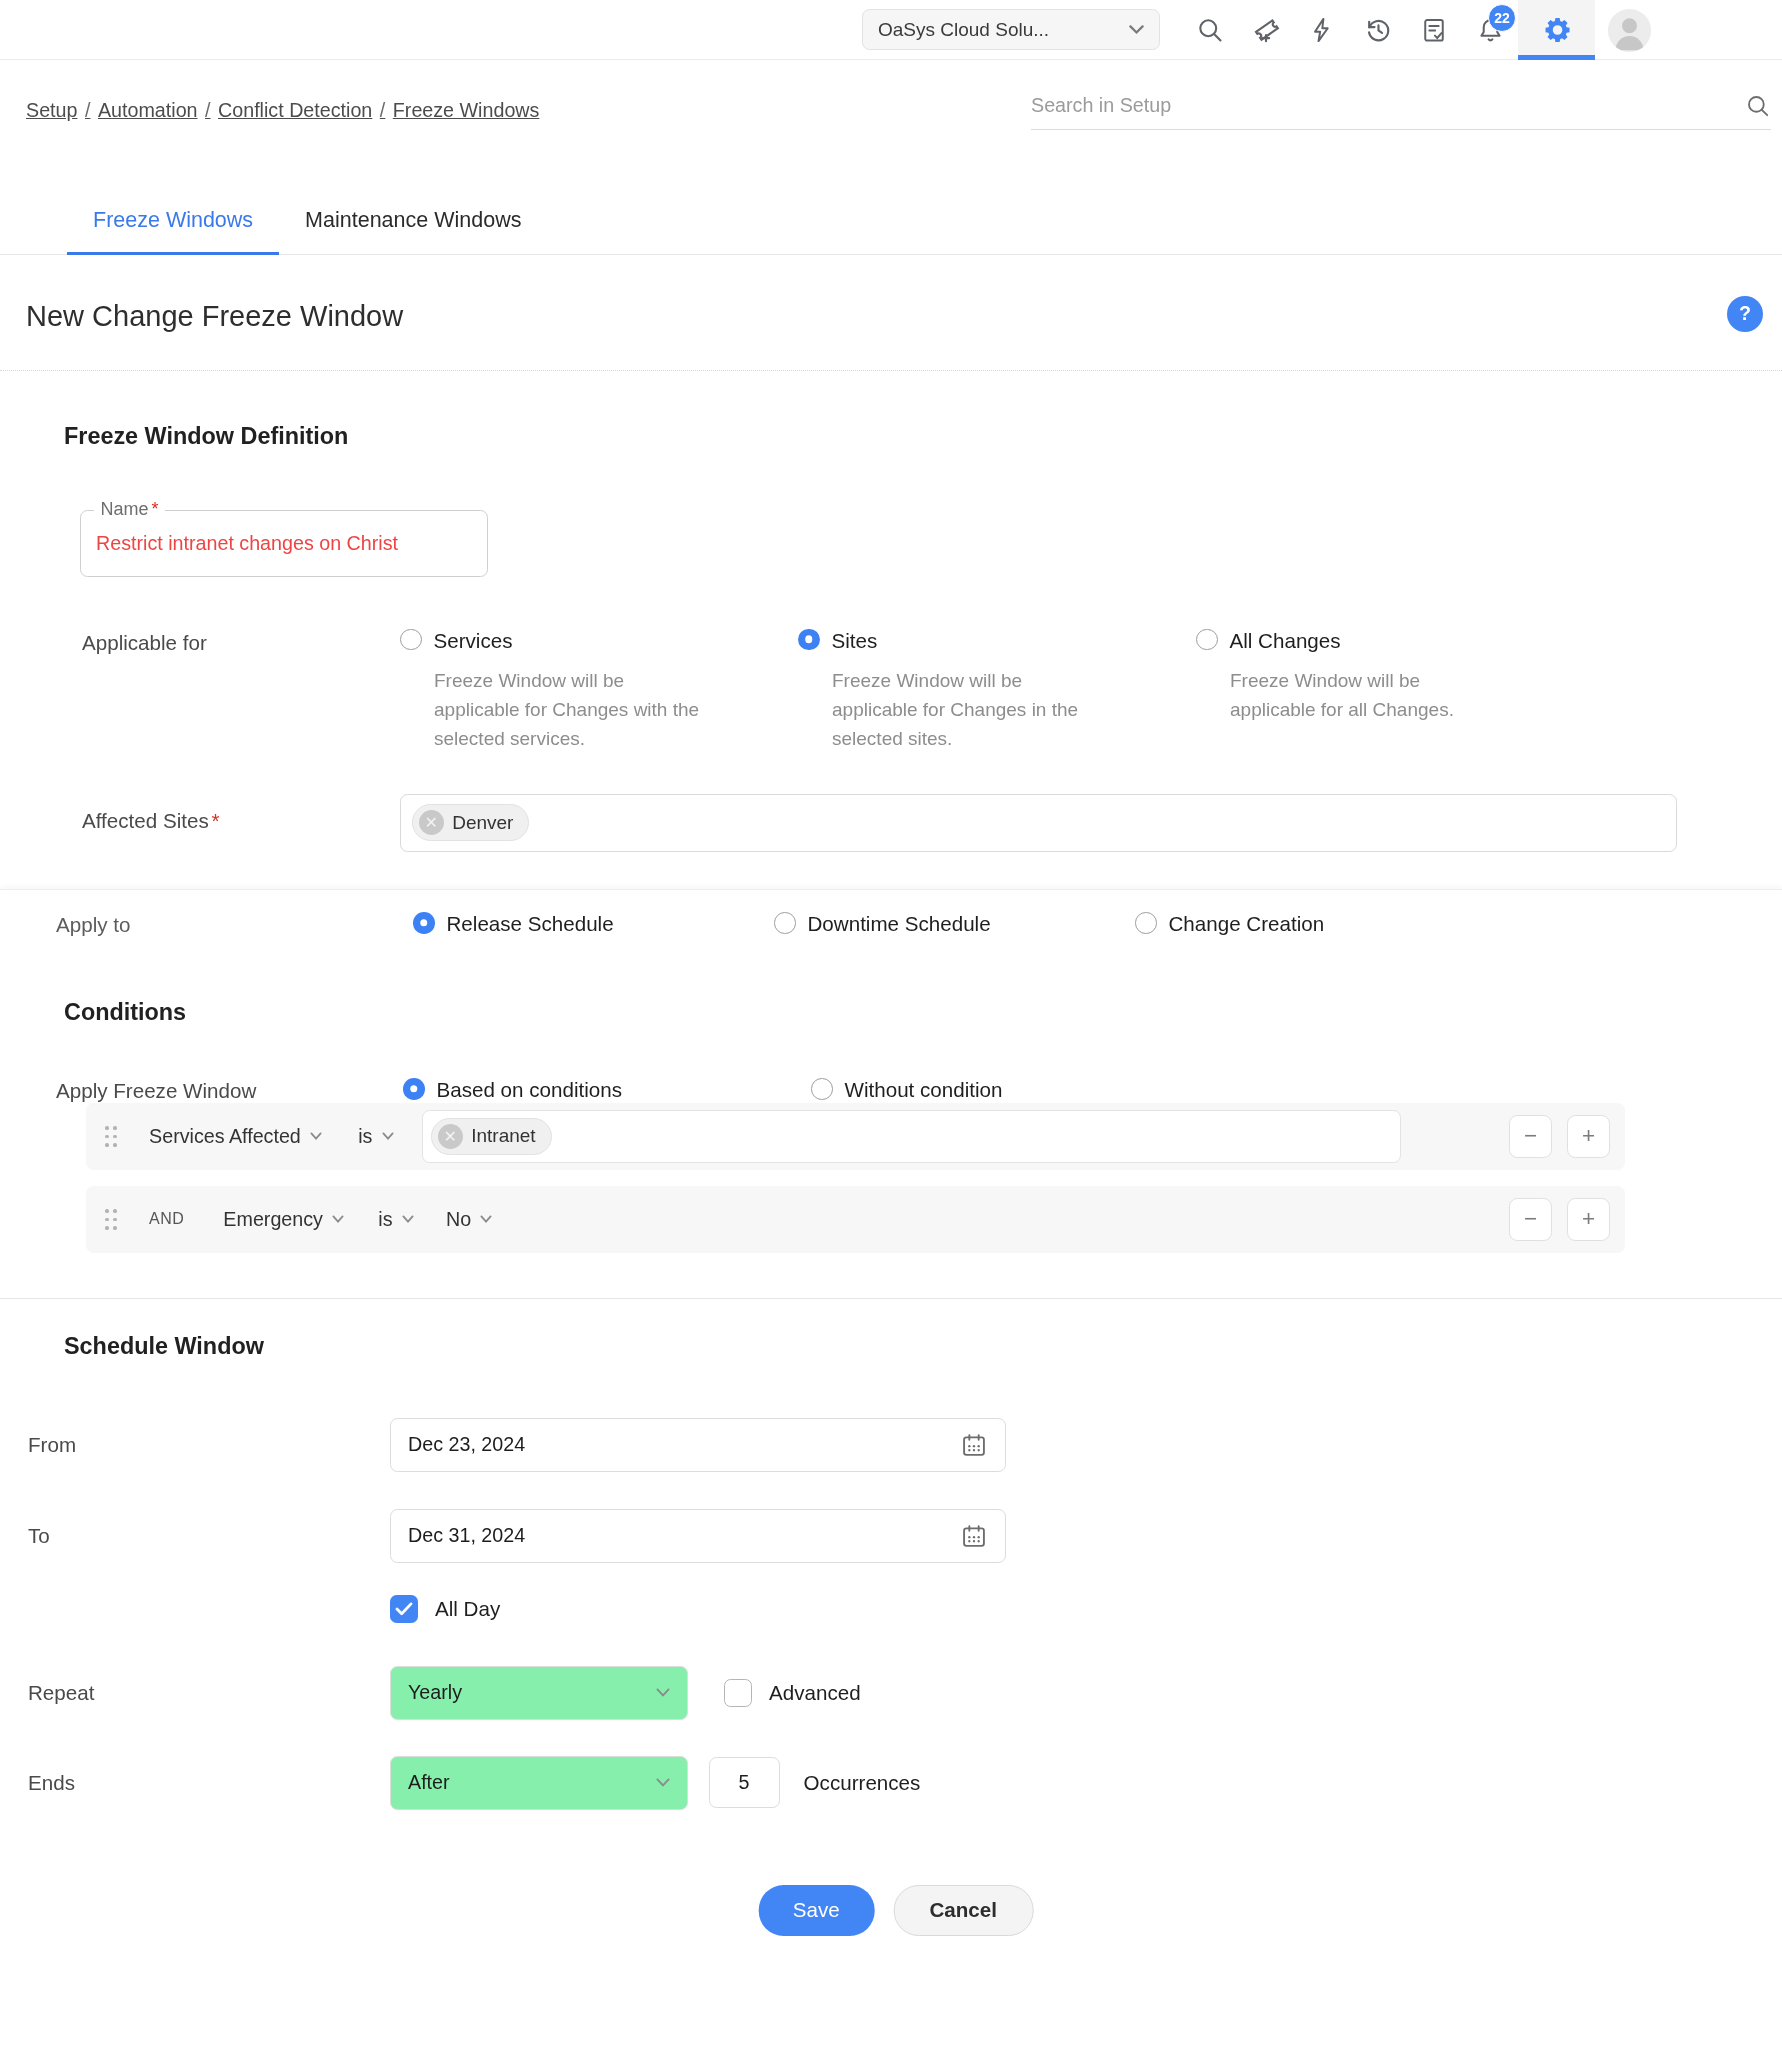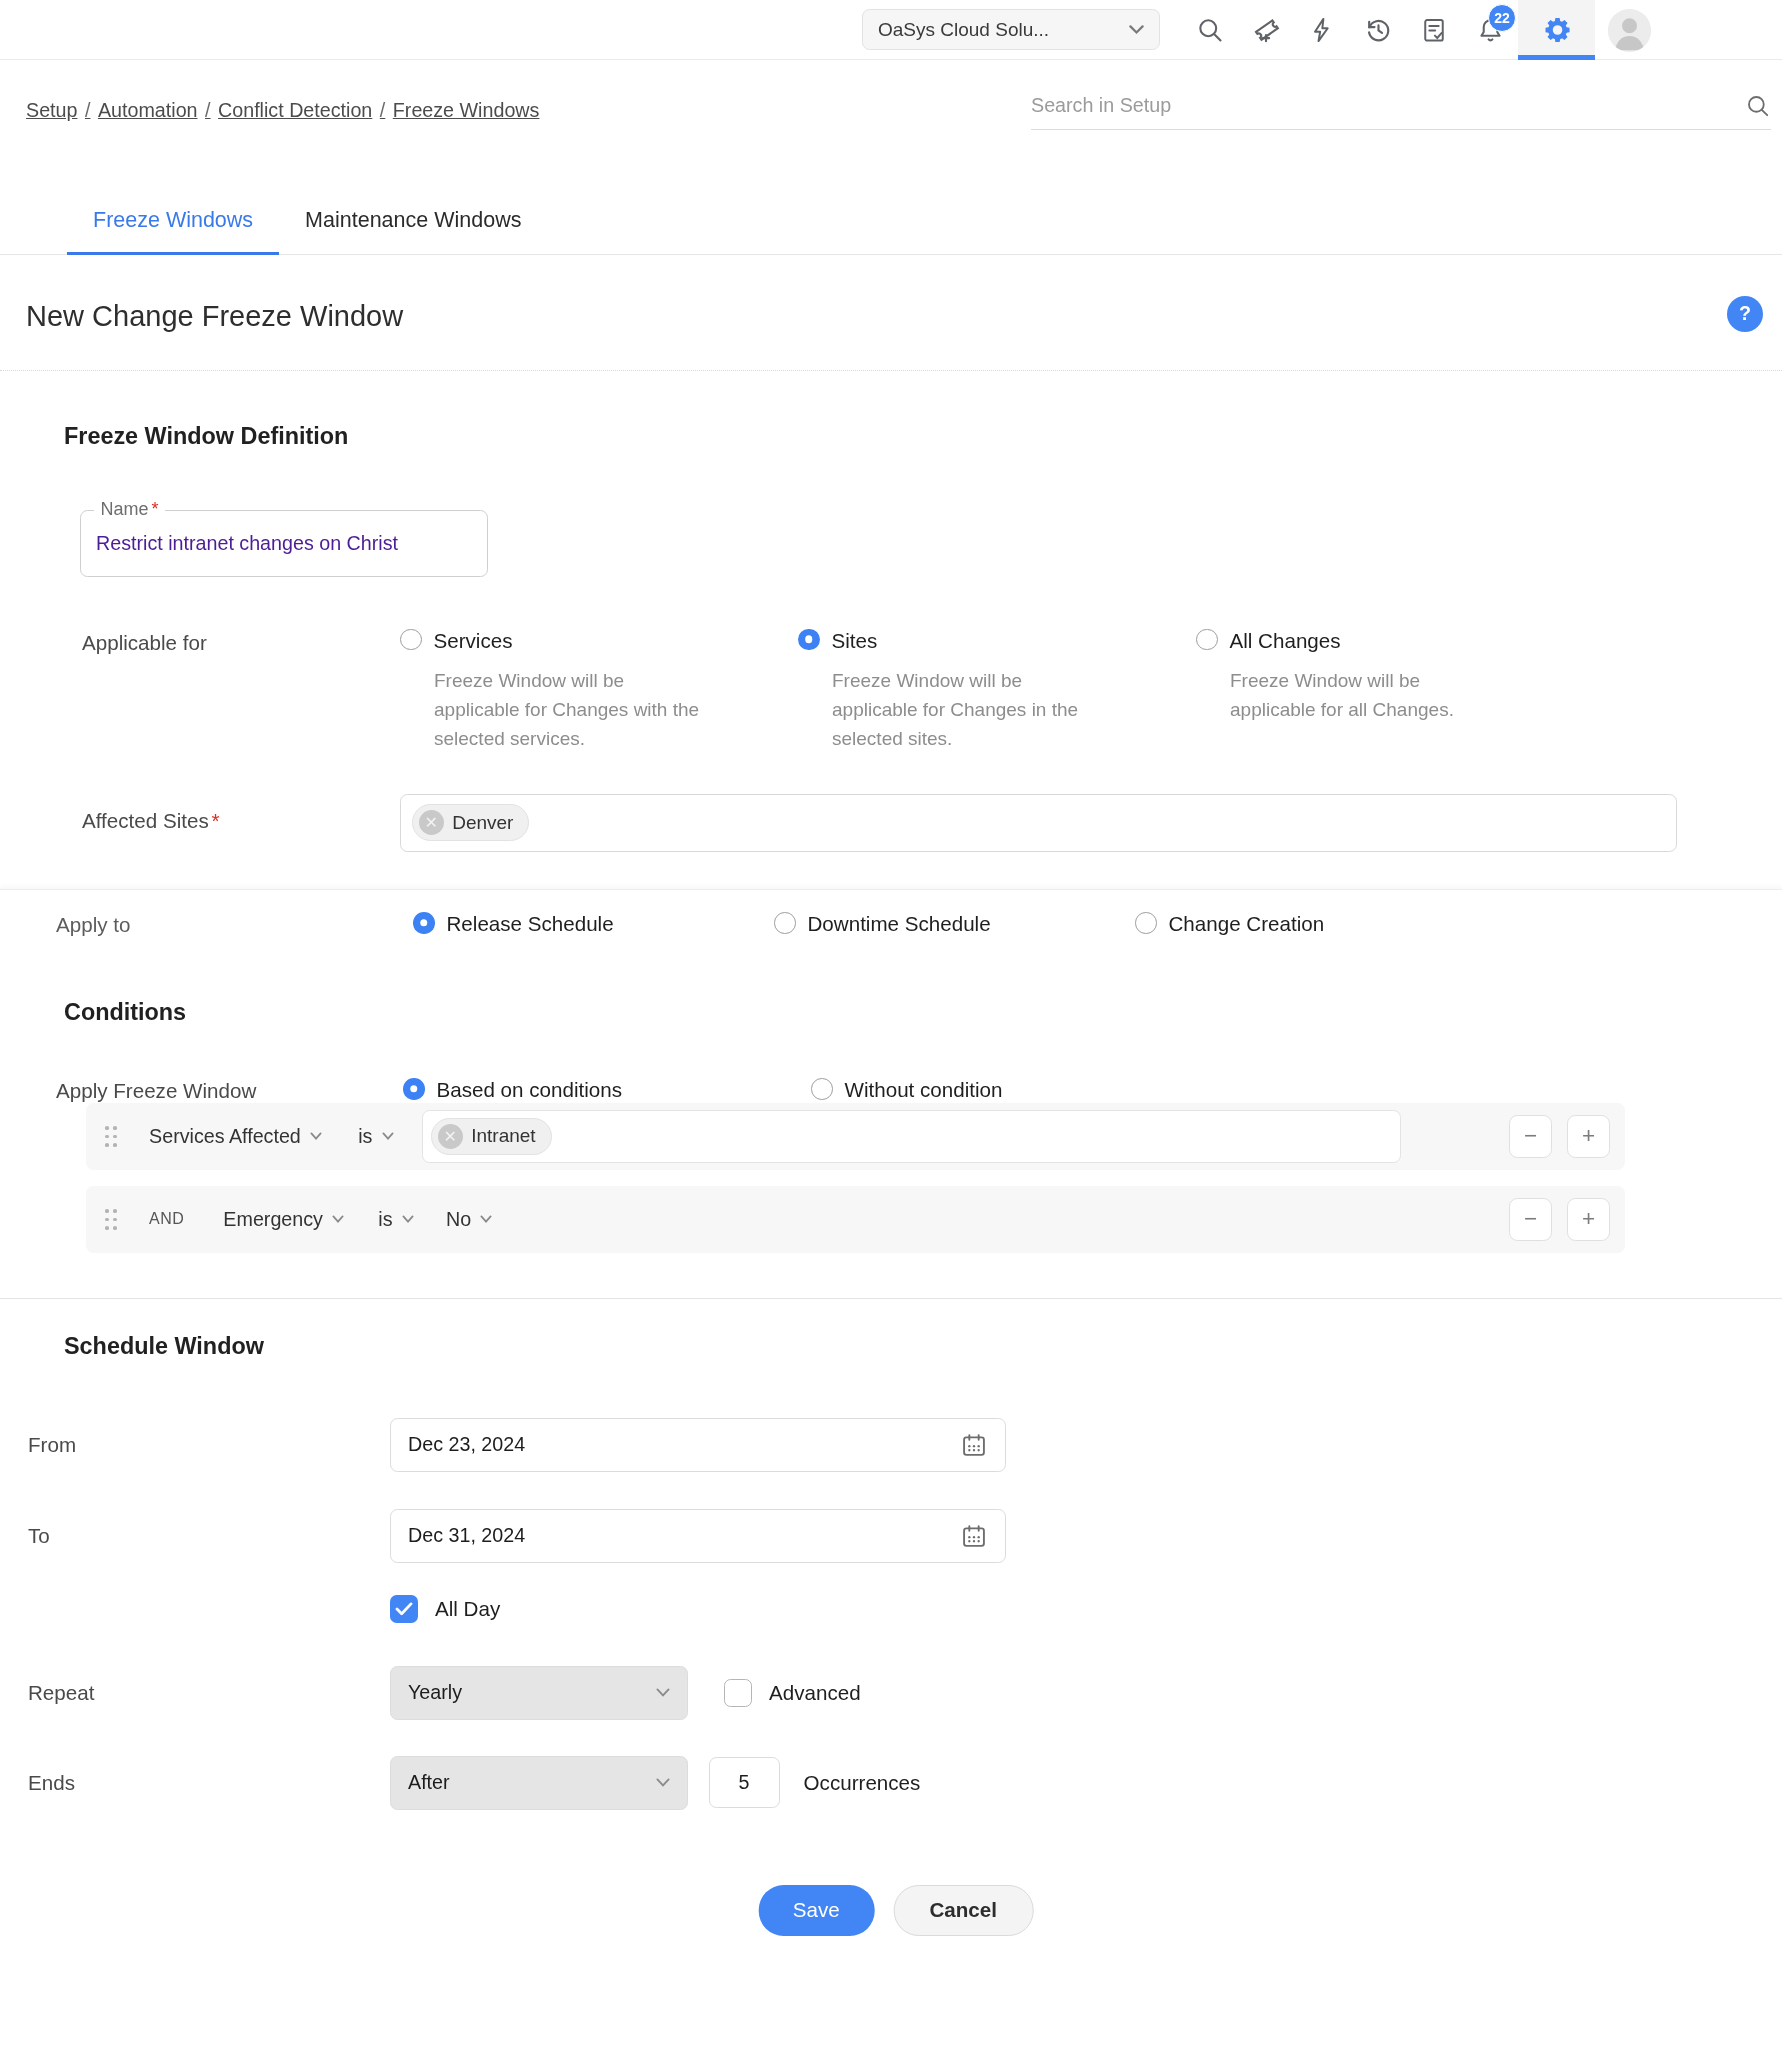--- a/index.html
+++ b/index.html
@@ -77,21 +77,21 @@
   .ofield {
     position:relative; border:0.9px solid #cfcfcf; border-radius:7.5px; height:67px;
     display:flex; align-items:center; background:#fff;
   }
   .ofield .flabel {
     position:absolute; top:-12px; left:13px; background:#fff; padding:0 6.6px;
     font-size:18px; color:#6e6e6e; white-space:nowrap;
   }
   .req { color:#e02b20; margin-left:2.8px; }
   .ofield input {
-    border:none; outline:none; width:100%; font-size:19.7px; color:#4c1d95;
+    border:none; outline:none; width:100%; font-size:19.7px; color:#ef4444;
     padding:0 15px; font-family:"Liberation Sans", sans-serif; background:transparent;
     white-space:nowrap; overflow:hidden;
   }
   .f-name { width:408px; }
   .f-desc { flex:1; max-width:1241px; }
   
   .row { display:flex; align-items:flex-start; position:relative; }
   .rlabel { font-size:20.6px; color:#4a4a4a; }
   
   .radio { width:21.5px; height:21.5px; border-radius:50%; border:1.9px solid #9d9d9d; background:#fff; flex:0 0 auto; position:relative; }
@@ -154,21 +154,21 @@
   
   .sched-h { margin:34px 0 0 64px; }
   .sch-row { margin-top:37px; display:flex; align-items:center; }
   .sch-row .rlabel { width:390px; padding-left:28px; }
   .date-input {
     width:616px; height:54px; border:0.9px solid #dcdcdc; border-radius:7.5px; background:#fff;
     display:flex; align-items:center; padding:0 17px; font-size:19.7px; color:#1d1d1d; cursor:pointer;
   }
   .date-input .cal { margin-left:auto; }
   .select {
-    width:298px; height:54px; border:0.9px solid #dcdcdc; border-radius:7.5px; background:#e5e5e5;
+    width:298px; height:54px; border:0.9px solid #dcdcdc; border-radius:7.5px; background:#86efac;
     display:flex; align-items:center; justify-content:space-between; padding:0 17px;
     font-size:19.7px; color:#1d1d1d; cursor:pointer;
   }
   .checkbox { width:28px; height:28px; border-radius:6.6px; flex:0 0 auto; cursor:pointer; }
   .checkbox.on { background:#4285f4; display:flex; align-items:center; justify-content:center; }
   .checkbox.off { background:#fff; border:1.9px solid #b5b5b5; }
   .cb-label { font-size:20.6px; color:#1f1f1f; margin-left:17px; }
   .num-input {
     width:71px; height:51px; border:0.9px solid #dcdcdc; border-radius:7.5px; margin-left:20.6px;
     font-size:19.7px; color:#1d1d1d; text-align:center; outline:none;

